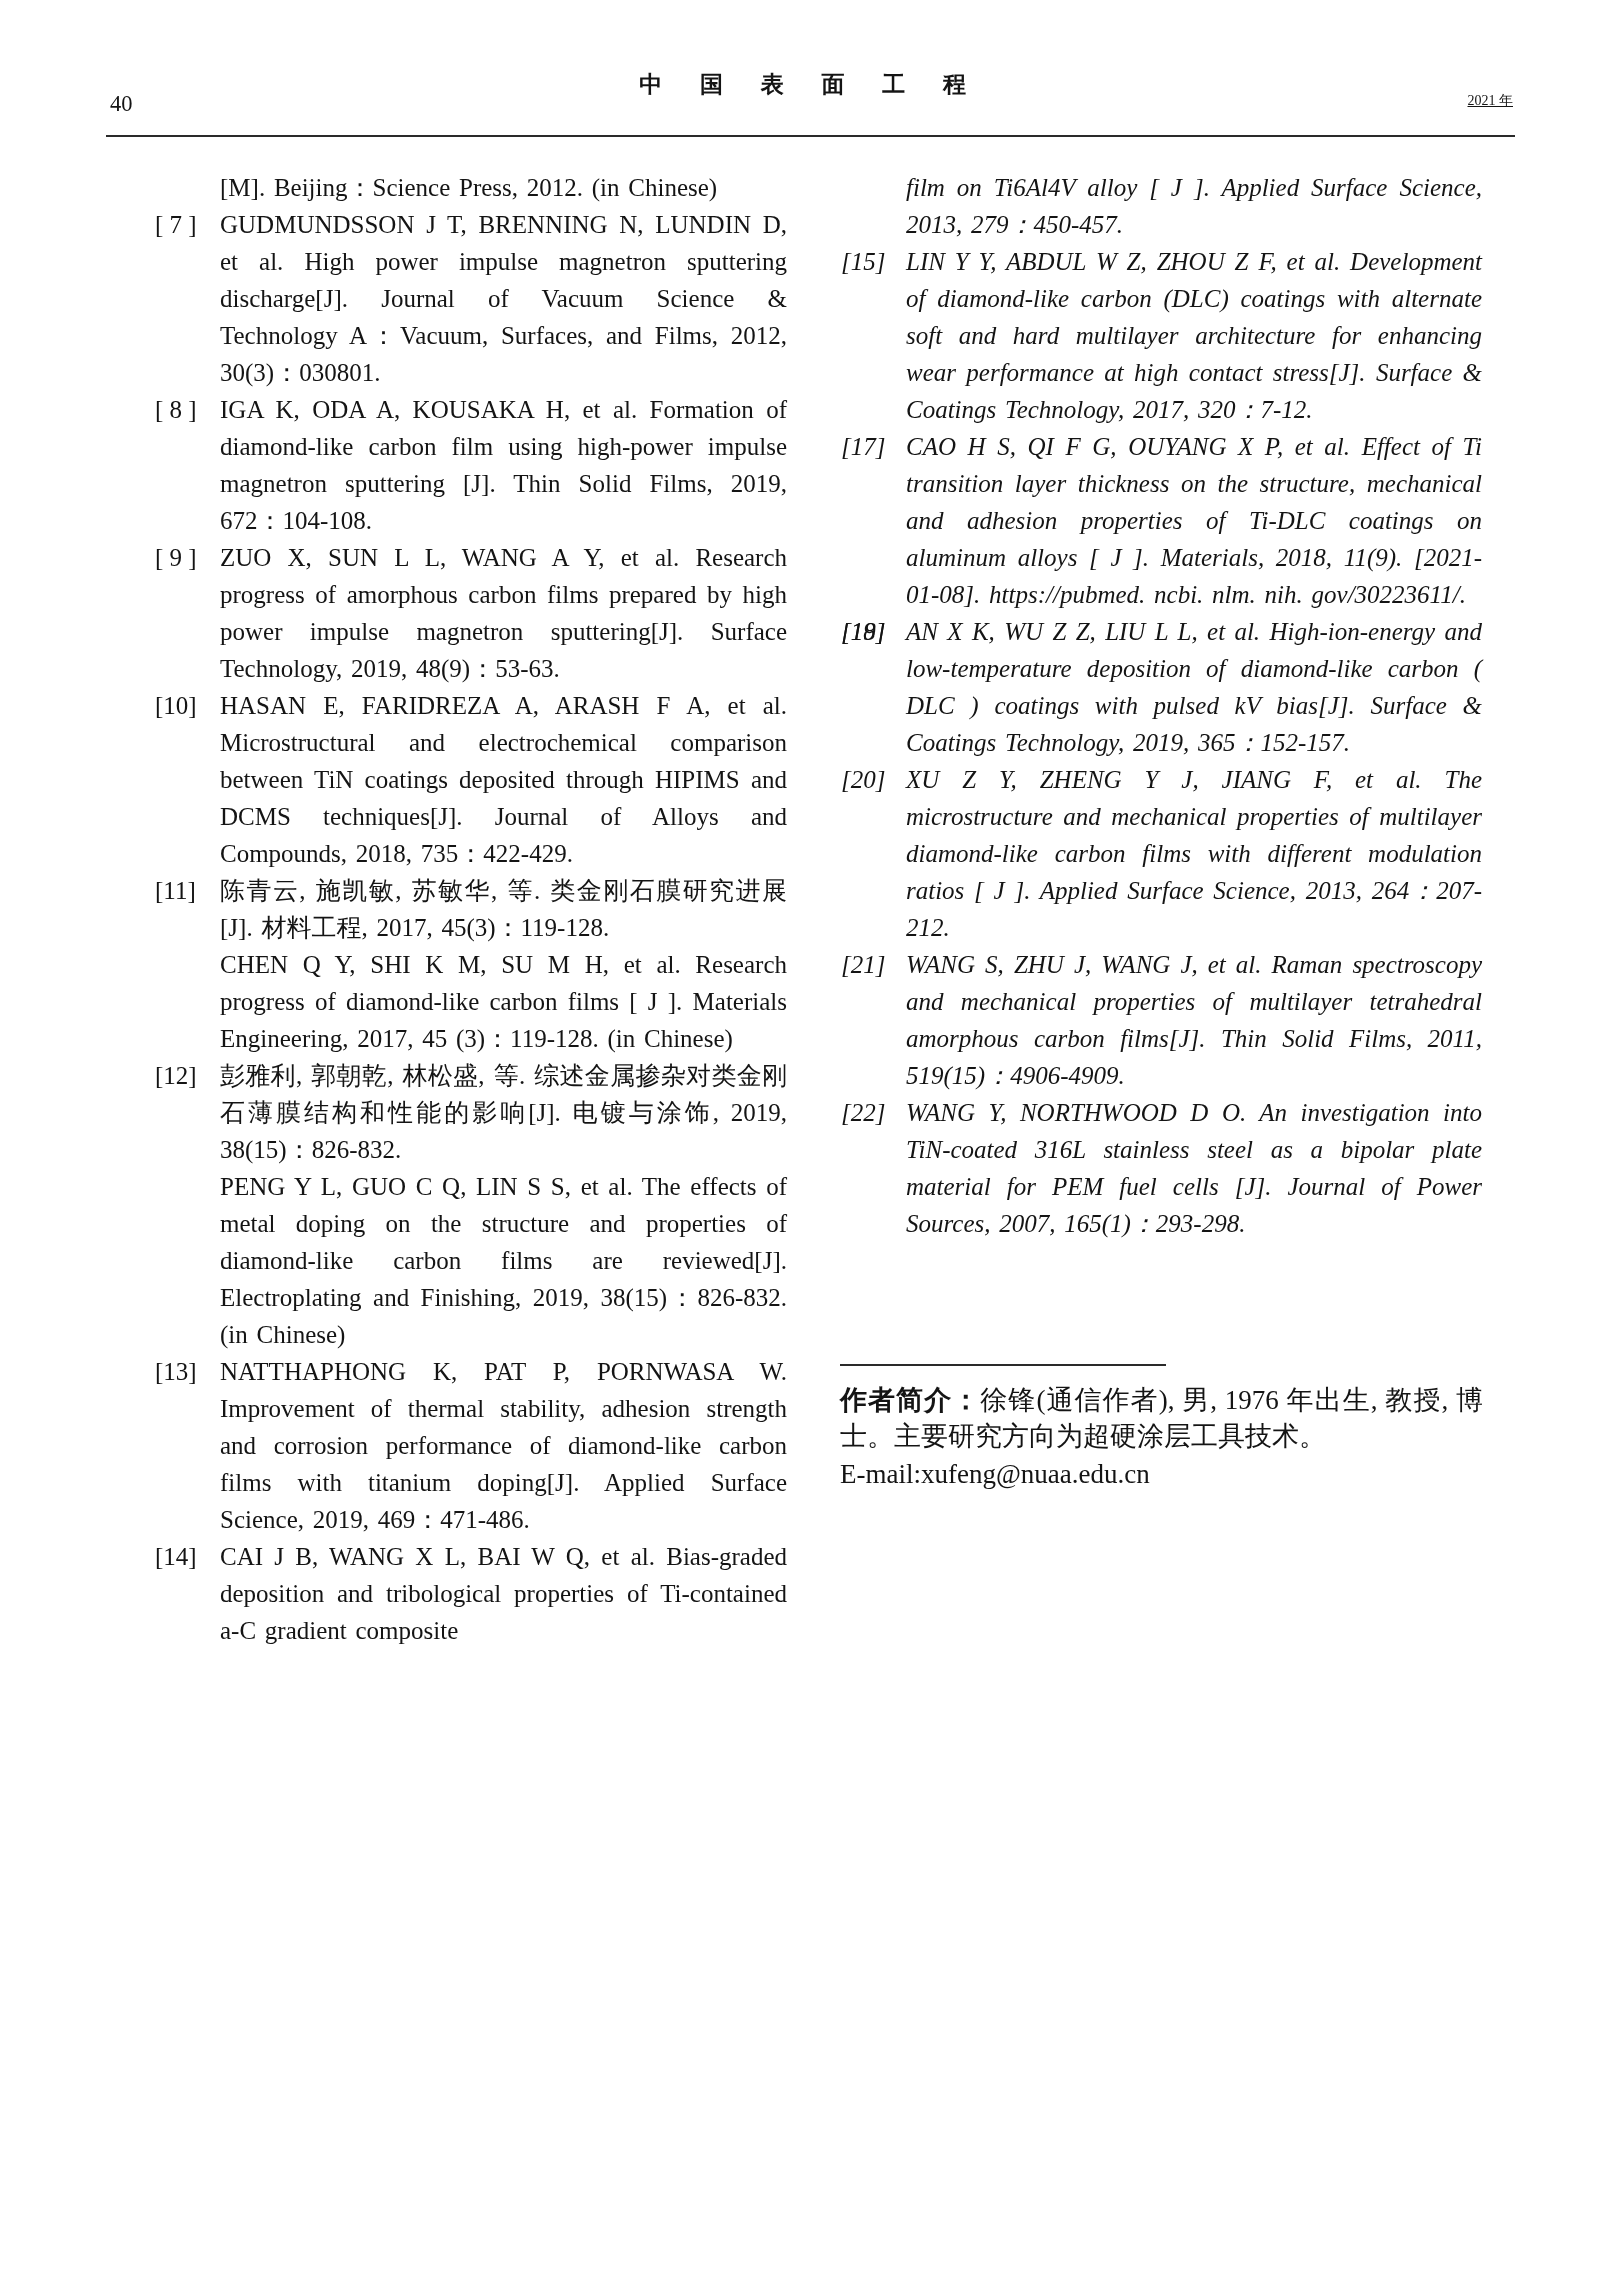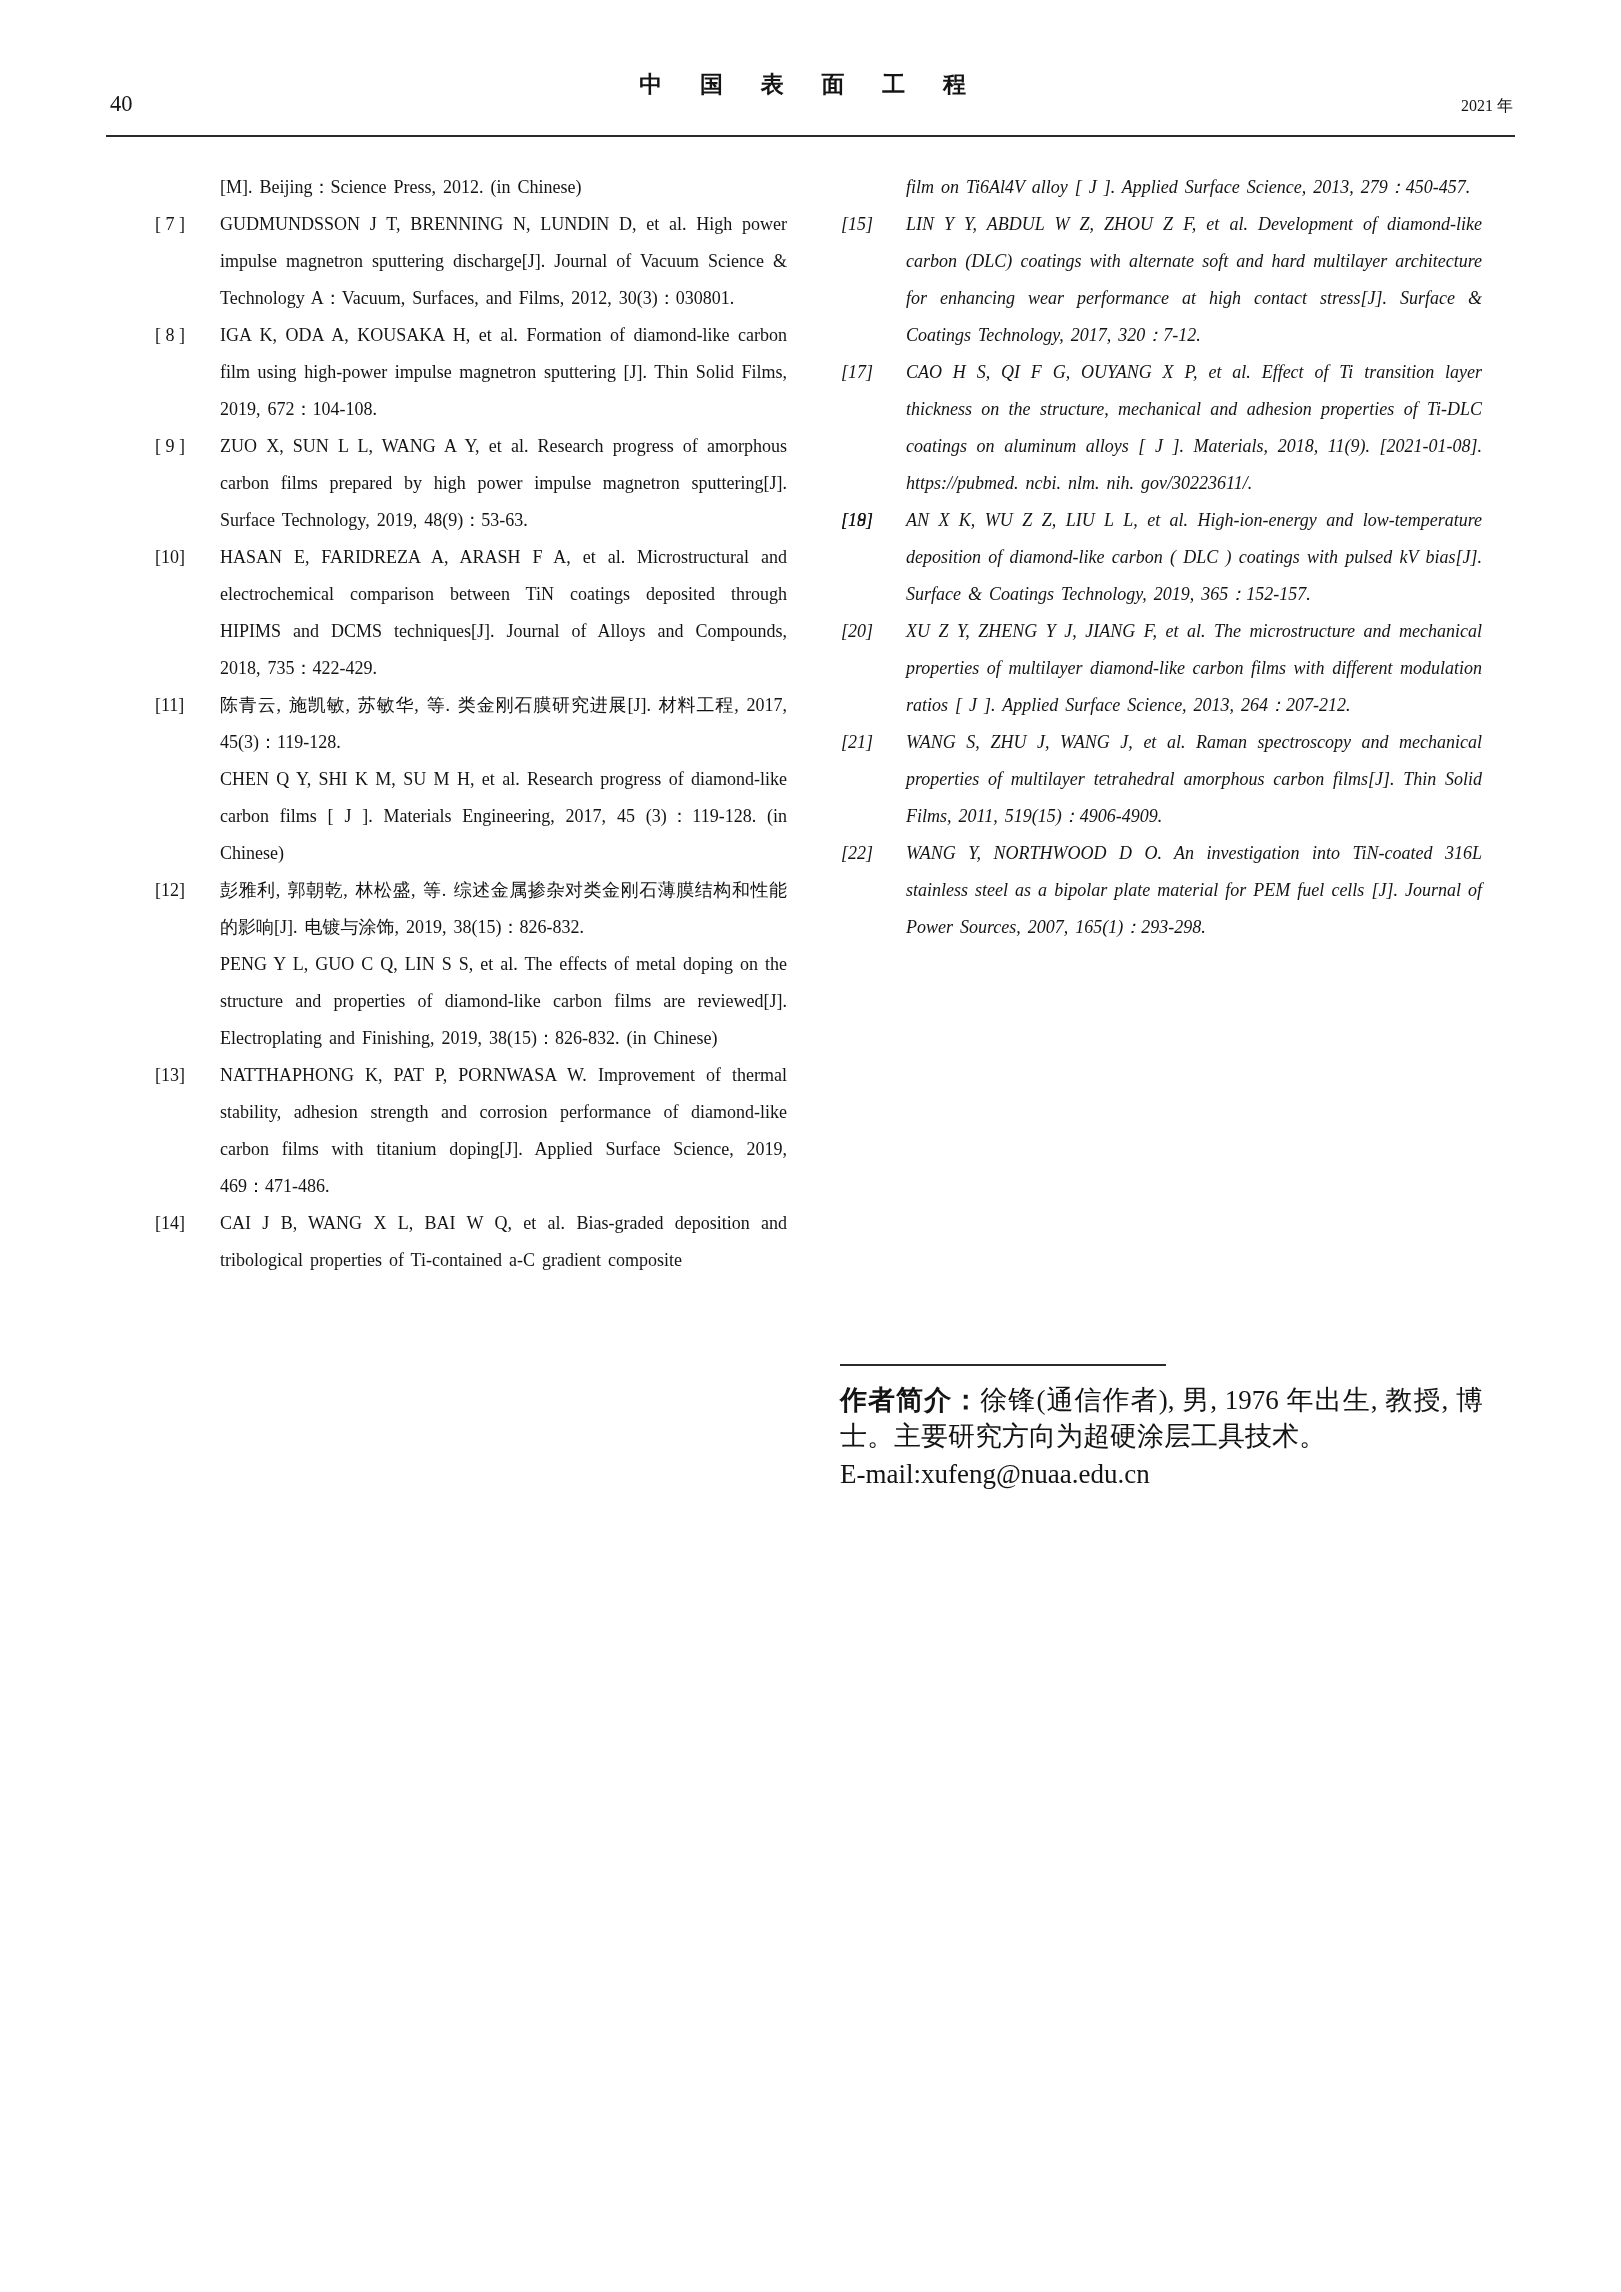--- a/index.html
+++ b/index.html
@@ -26,35 +26,36 @@
   .journal-title {
     position: absolute; left: 50%; bottom: 21px;
     transform: translateX(-50%);
     font-size: 23px;
     font-weight: bold;
     letter-spacing: 15.7px;
     white-space: nowrap;
     font-family: "Liberation Sans", "DejaVu Sans", sans-serif;
   }
   .year-label {
-    position: absolute; right: 0; bottom: 4px;
-    font-size: 16px;
+    position: absolute; right: 0; bottom: 11px;
+    font-size: 14px;
+    text-decoration: underline;
   }
   .header-rule {
     position: absolute;
     top: 135px; left: 106px;
     width: 1409px; height: 2px;
     background: #2a2a2a;
   }
 
   
   .ref-column {
     position: absolute;
     top: 169px;
-    font-size: 18px;
+    font-size: 25px;
     line-height: 37px;
   }
   .ref-column.left  { left: 155px; width: 632px; }
   .ref-column.right { left: 841px; width: 641px; font-style: italic; }
 
   .ref-entry { position: relative; padding-left: 65px; }
   .ref-number {
     position: absolute; left: 0; top: 0;
     white-space: pre;
   }

